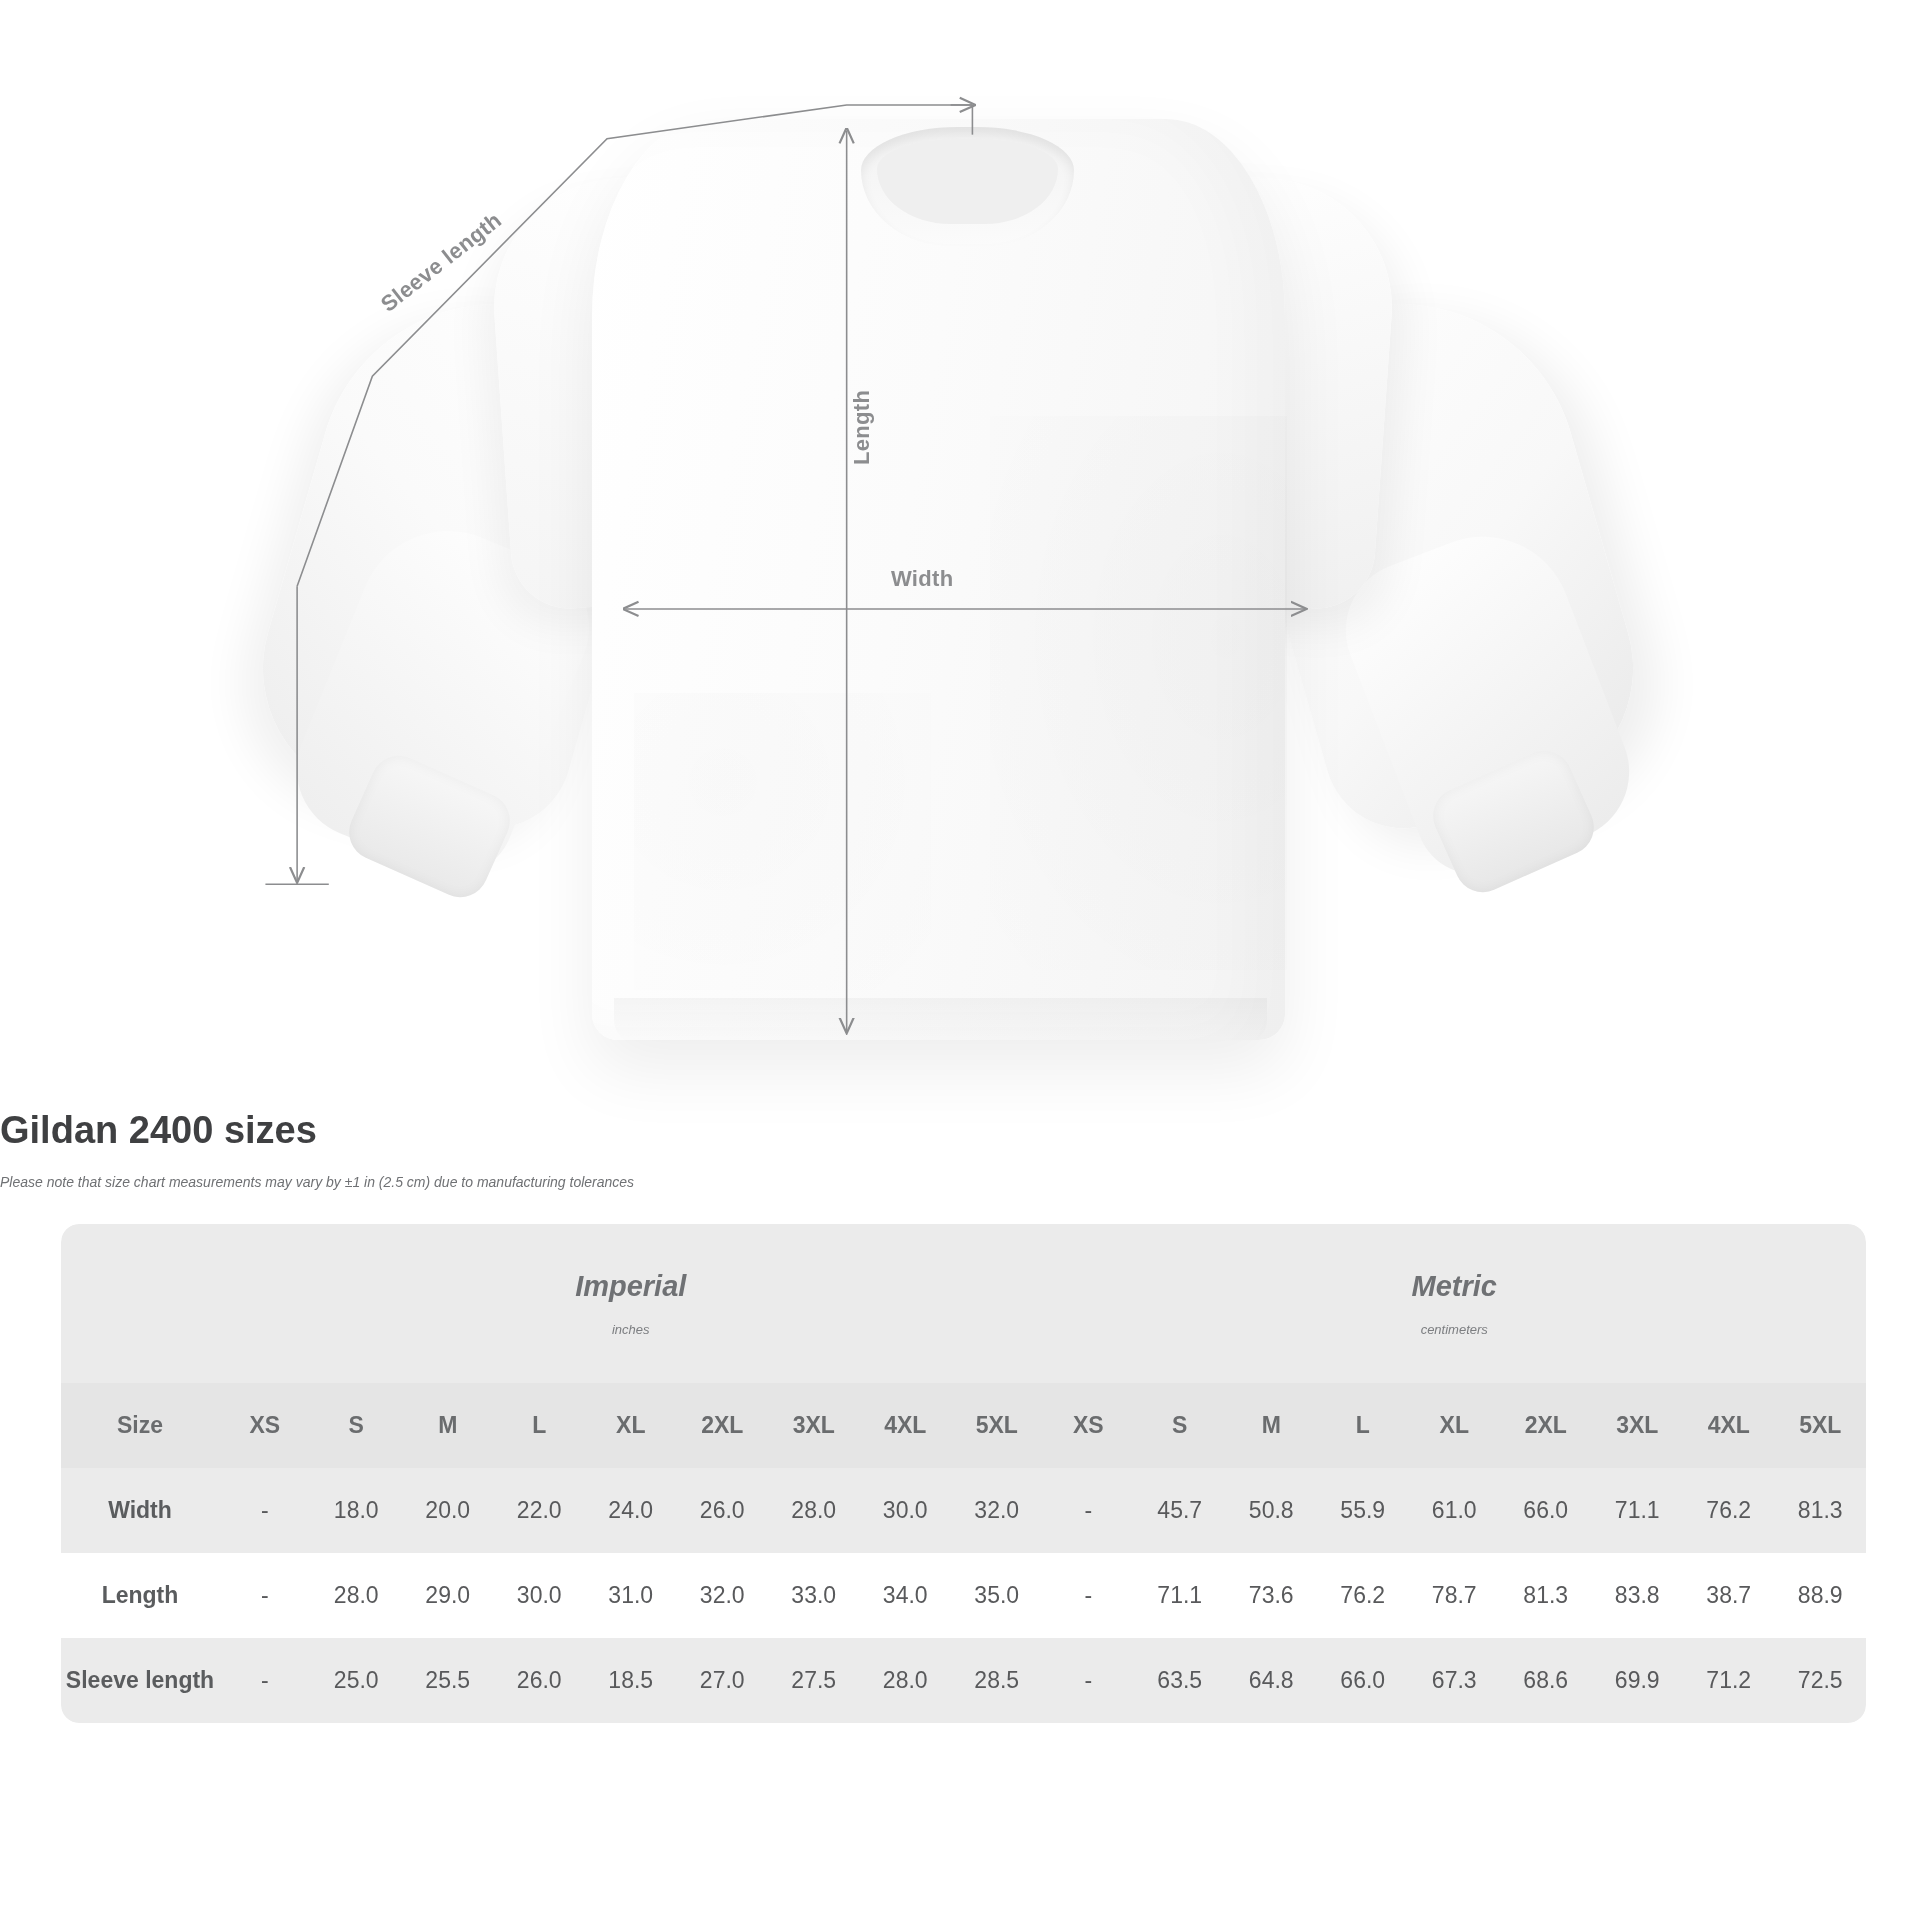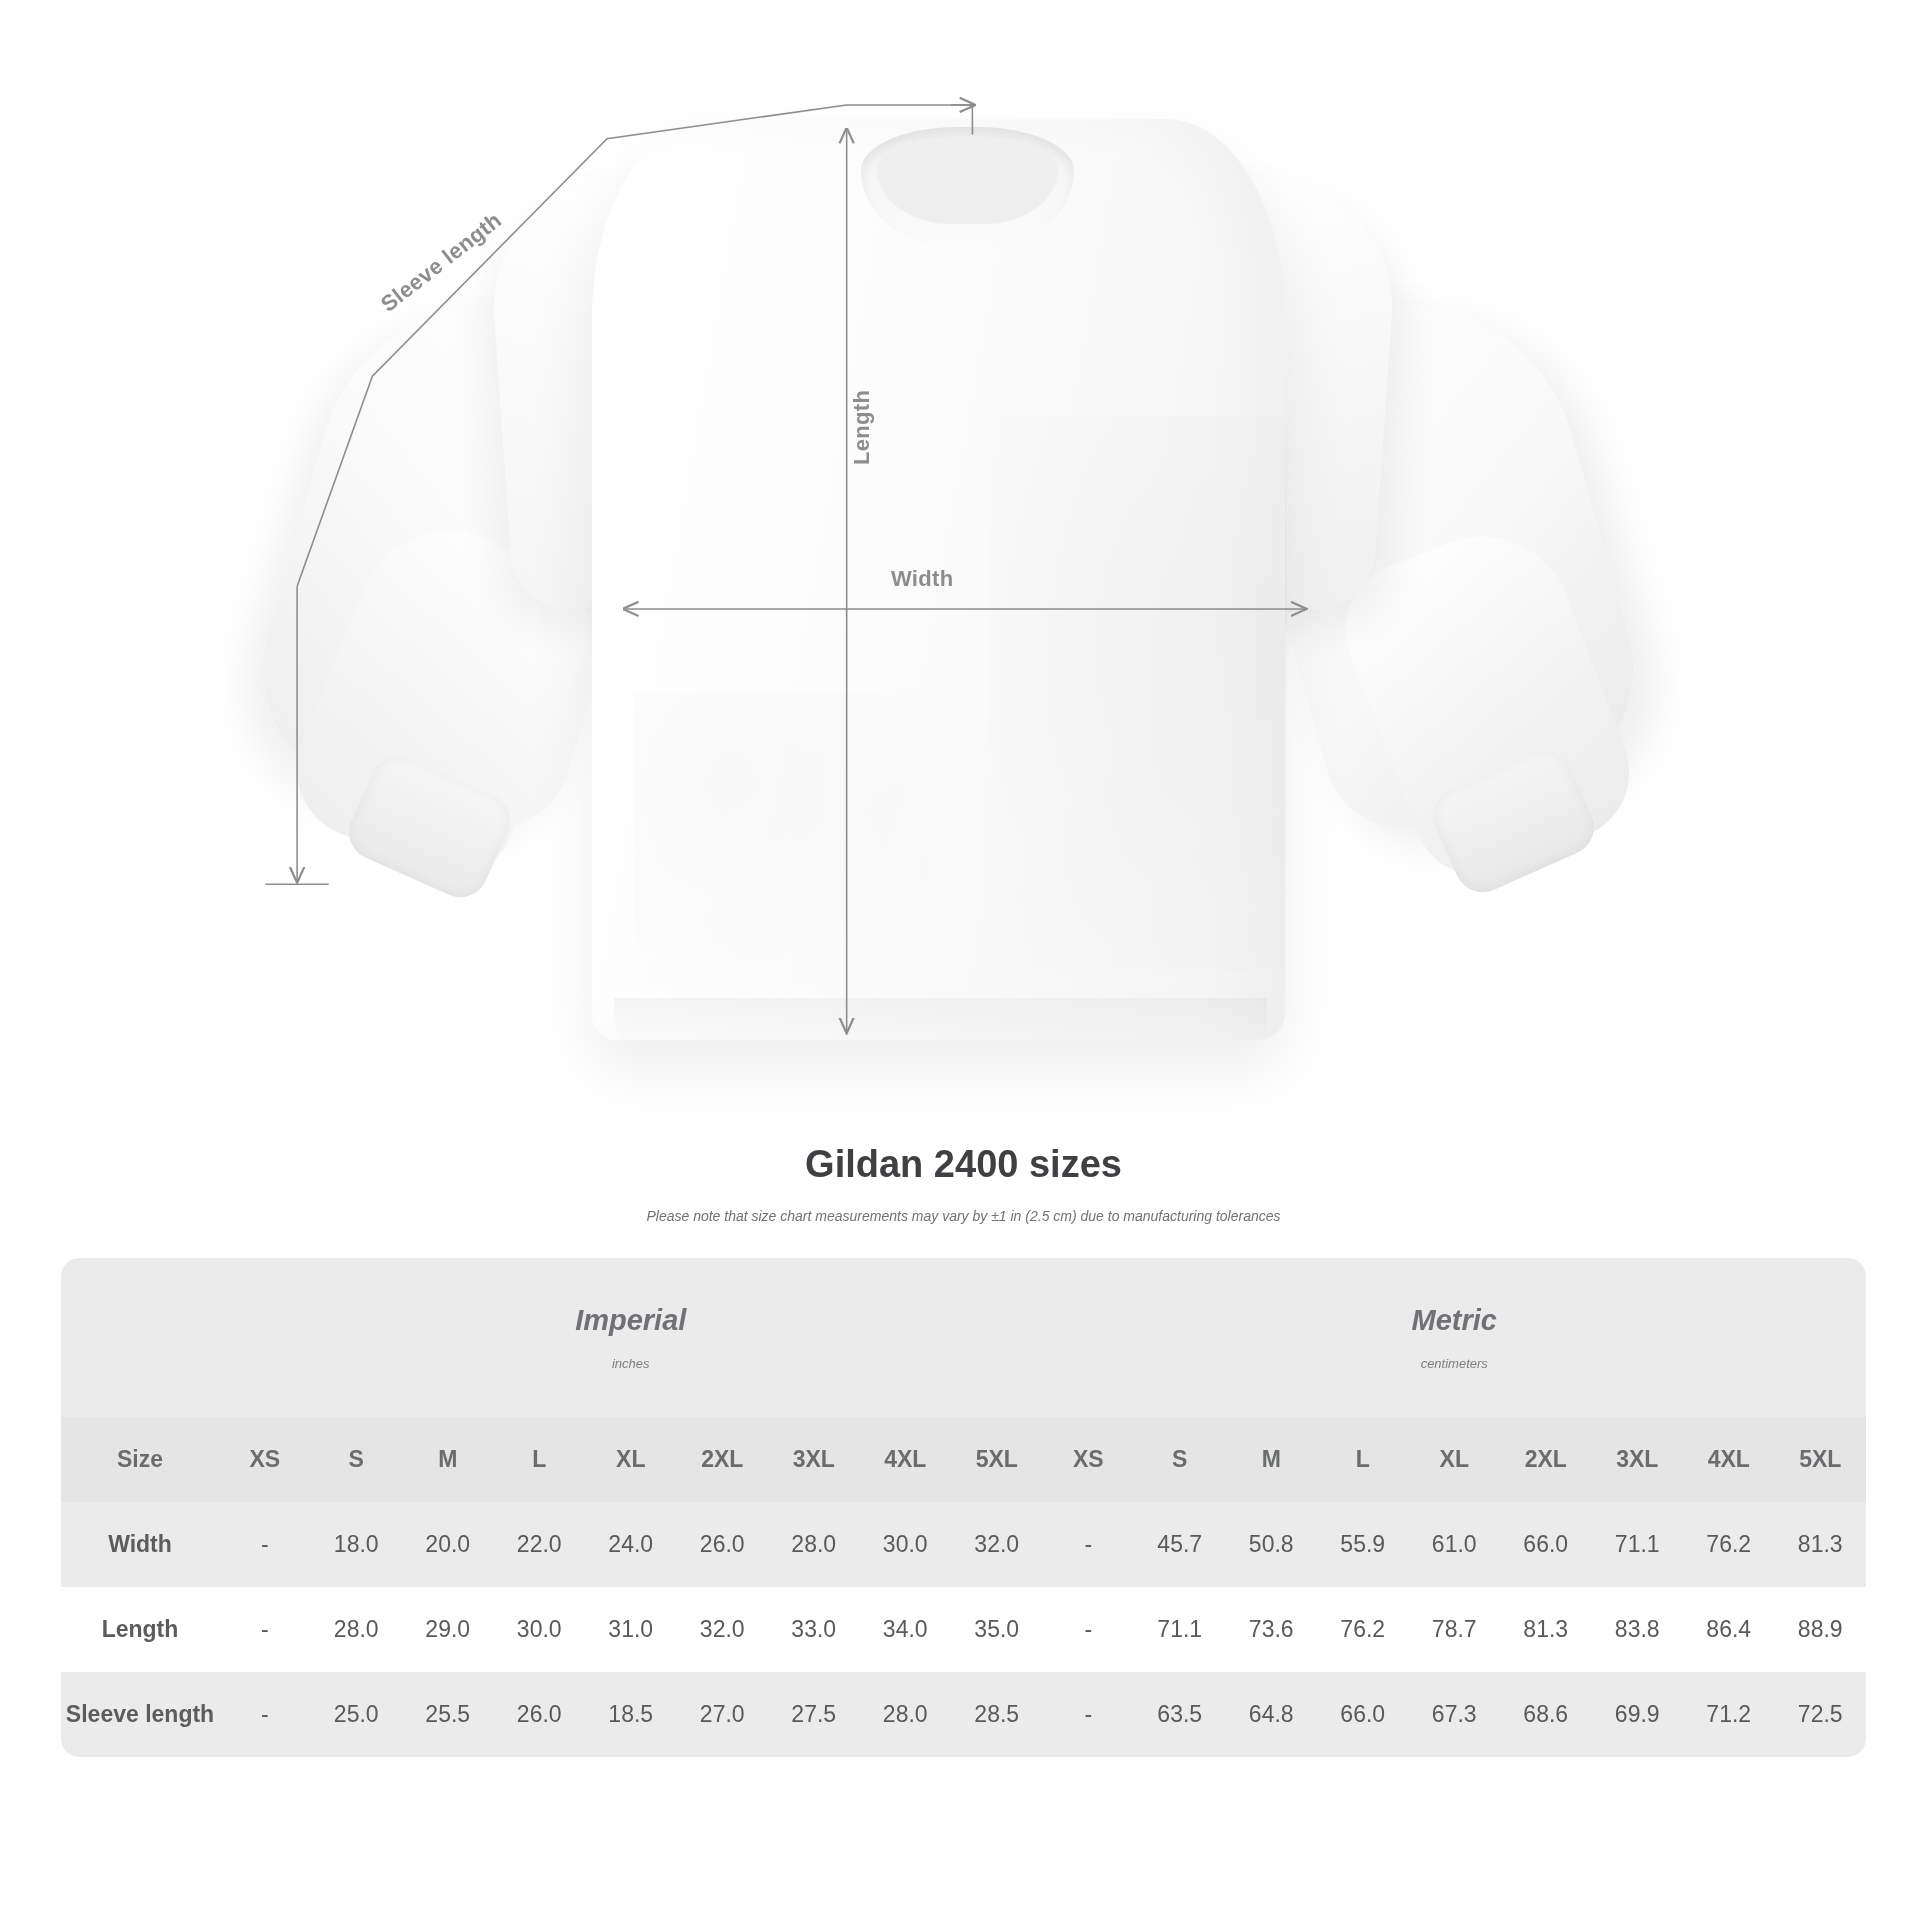--- a/index.html
+++ b/index.html
@@ -174,22 +174,21 @@
   }
   #label-sleeve {
     left: 376px;
     top: 297px;
     transform: rotate(-38deg);
     transform-origin: left top;
   }
 
   
   #title-block {
-    text-align: center;
-    margin-top: 34px;
+    text-align: left;
   }
   #chart-title {
     font-size: 38px;
     font-weight: bold;
     color: #3f4042;
     margin: 0;
   }
   #chart-note {
     font-size: 14px;
     font-style: italic;
@@ -375,21 +374,21 @@
         <td>33.0</td>
         <td>34.0</td>
         <td>35.0</td>
         <td>-</td>
         <td>71.1</td>
         <td>73.6</td>
         <td>76.2</td>
         <td>78.7</td>
         <td>81.3</td>
         <td>83.8</td>
-        <td>86.4</td>
+        <td>38.7</td>
         <td>88.9</td>
       </tr>
 
       <tr class="row-alt">
         <td class="rowlabel">Sleeve length</td>
         <td>-</td>
         <td>25.0</td>
         <td>25.5</td>
         <td>26.0</td>
         <td>18.5</td>

